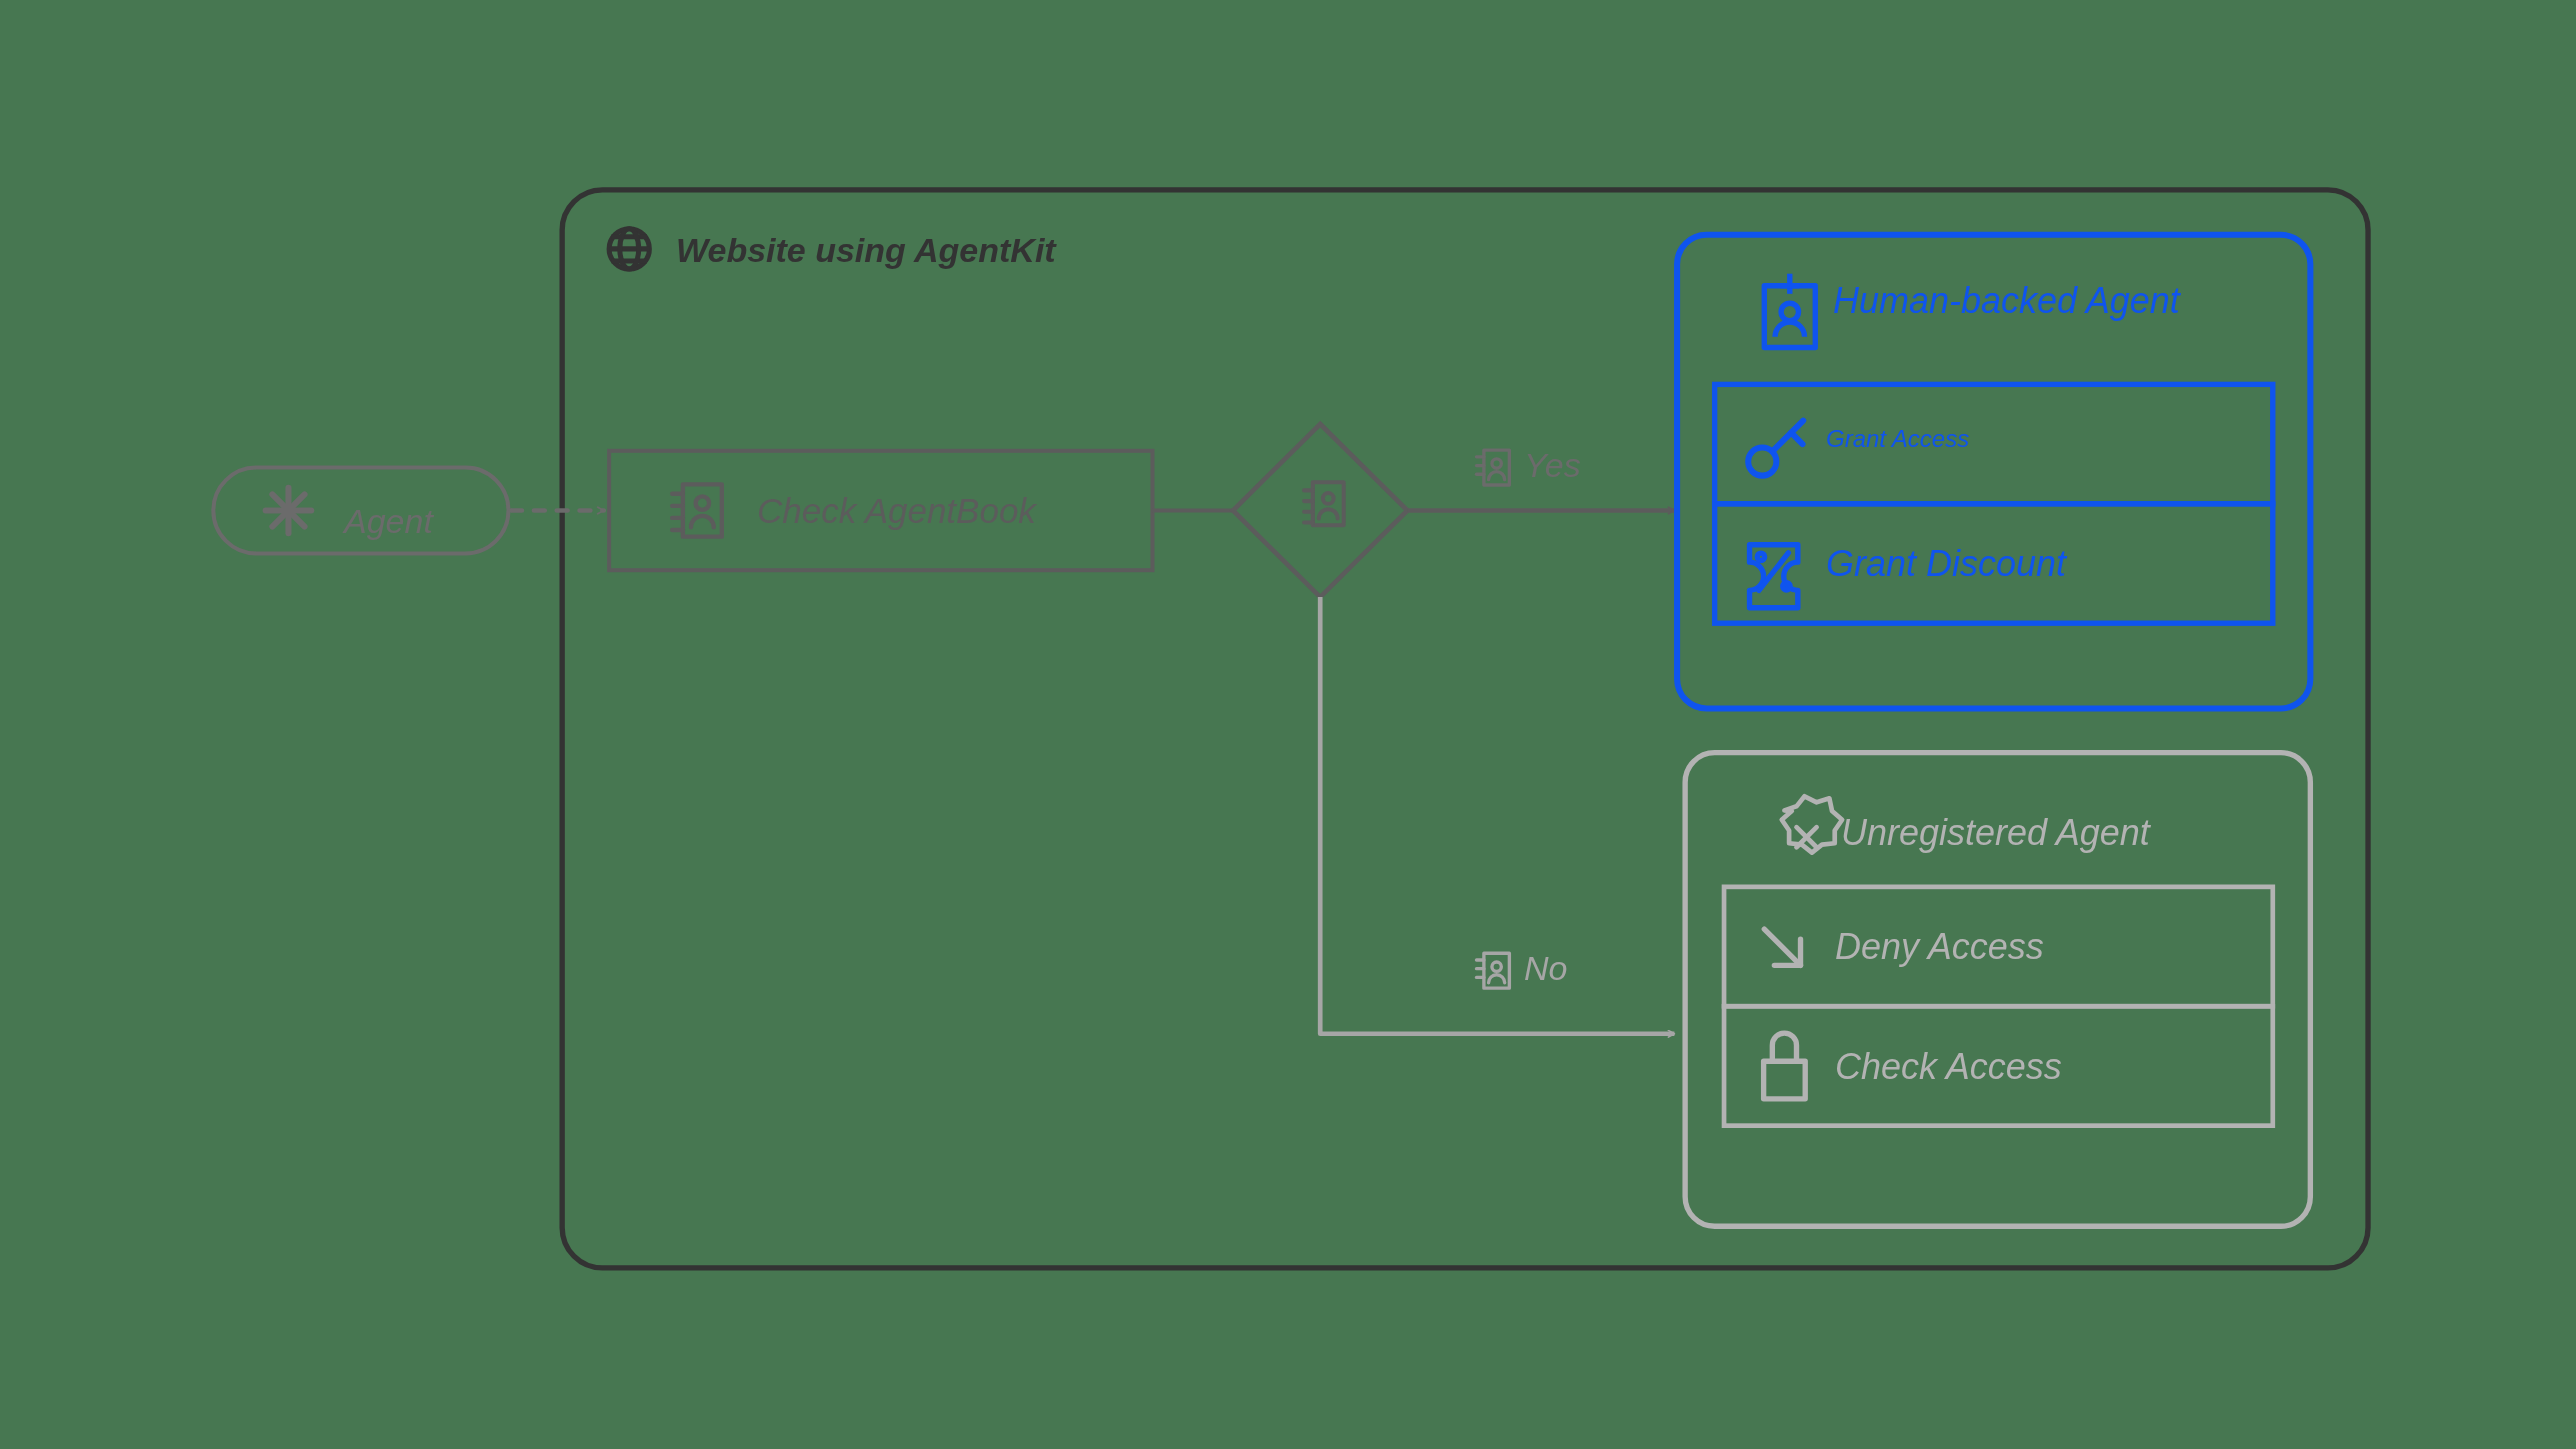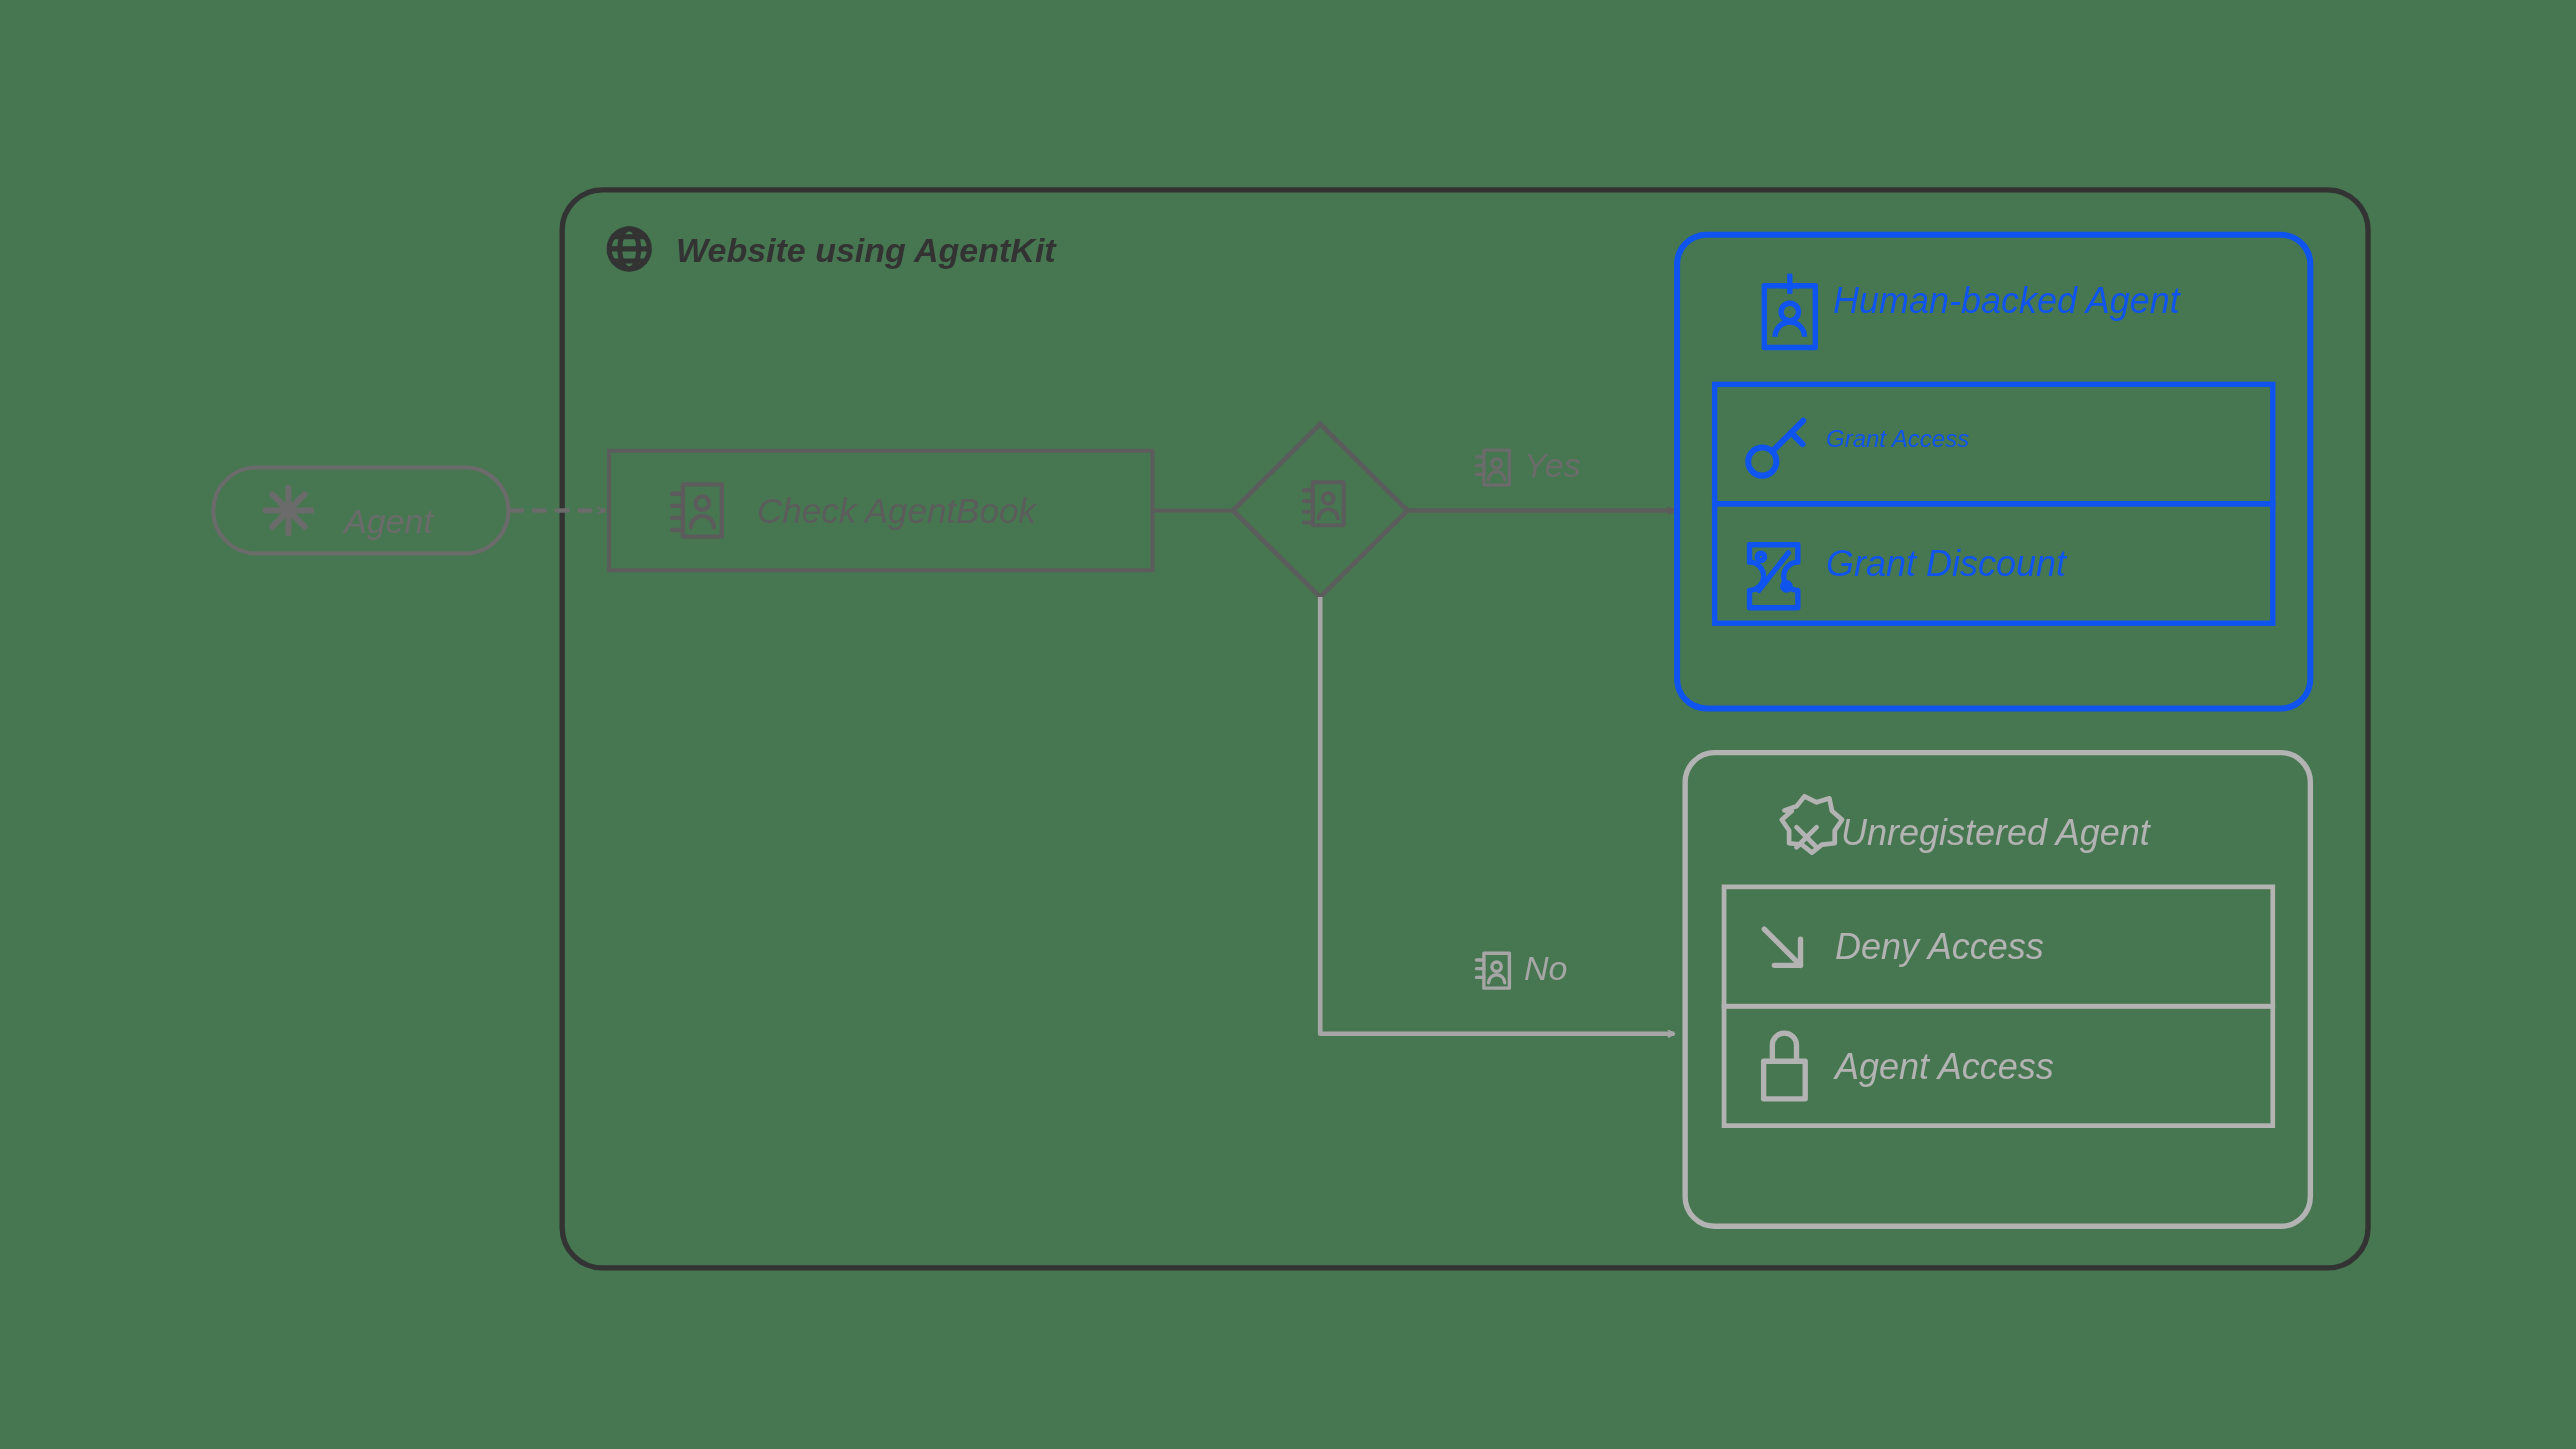--- a/index.html
+++ b/index.html
@@ -163,16 +163,16 @@
   <div class="lbl" style="left:1833px;top:283px;font-size:36px;color:#0F54EE;">Human-backed Agent</div>
 
   <div class="lbl" style="left:1826px;top:427px;font-size:24px;color:#0F54EE;">Grant Access</div>
 
   <div class="lbl" style="left:1826px;top:546px;font-size:36px;color:#0F54EE;">Grant Discount</div>
 
   <div class="lbl" style="left:1841px;top:815px;font-size:36px;color:#b3b3b3;">Unregistered Agent</div>
 
   <div class="lbl" style="left:1835px;top:929px;font-size:36px;color:#b3b3b3;">Deny Access</div>
 
-  <div class="lbl" style="left:1835px;top:1049px;font-size:36px;color:#b3b3b3;">Agent Access</div>
+  <div class="lbl" style="left:1835px;top:1049px;font-size:36px;color:#b3b3b3;">Check Access</div>
 
 </div>
 
 
 </body></html>

